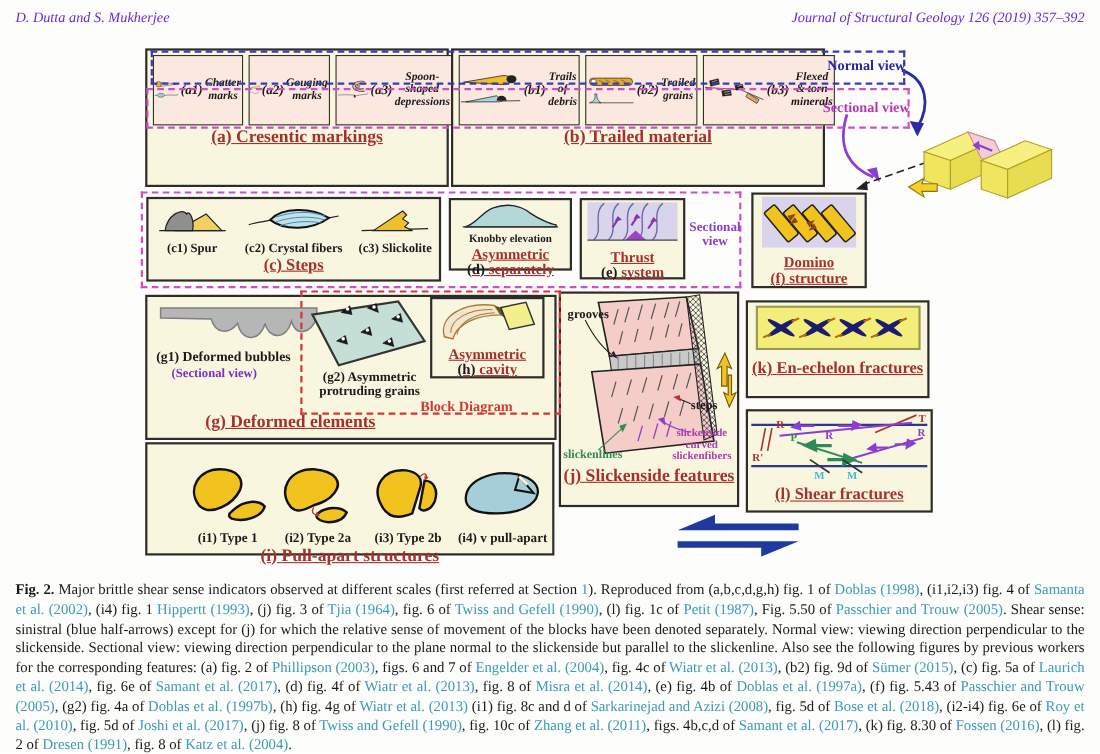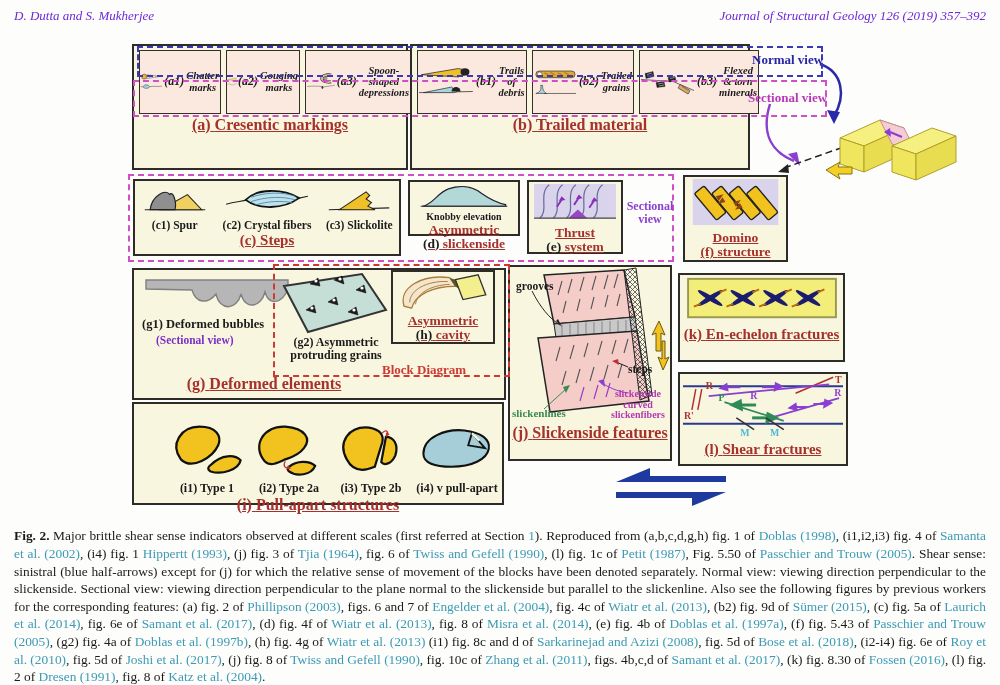--- a/index.html
+++ b/index.html
@@ -191,29 +191,29 @@
             <path d="M14,30 L44,10 L48,14 L44,18 L50,22 L46,26 L54,30 Z" fill="#f0c028" stroke="#222" stroke-width="1.2"></path>
           </svg>
           <div class="lbl"><span class="sid">(c3)</span> <span>Slickolite</span></div>
         </div>
       </div>
       <div class="ptitle" style="font-size:15px;margin-top:2px">
         <span class="tid">(c)</span> <span>Steps</span>
       </div>
     </div>
 
-    <div class="panel abs" style="left:408px;top:180px;width:112px;height:56px;text-align:center">
+    <div class="panel abs" style="left:408px;top:180px;width:112px;height:66px;text-align:center">
       <svg width="104" height="26" viewBox="0 0 104 30">
         <path d="M4,28 C16,26 22,12 34,8 C48,3 62,5 72,13 C82,20 94,25 100,26 L100,28 Z" fill="#b2d8d8" stroke="#223" stroke-width="1.4"></path>
         <line x1="2" y1="28" x2="102" y2="28" stroke="#333" stroke-width="1.2"></line>
       </svg>
       <div style="font-weight:bold;font-size:10px;line-height:1.05">Knobby elevation</div>
       <div class="ptitle small-title">
         <span>Asymmetric</span><br>
-        <span class="tid-dark">(d)</span> <span>slickenside</span>
+        <span class="tid-dark">(d)</span> <span>separately</span>
       </div>
     </div>
 
     <div class="panel abs" style="left:527px;top:180px;width:96px;height:74px;text-align:center">
       <svg width="88" height="40" viewBox="0 0 90 42">
         <rect x="2" y="2" width="86" height="36" fill="#d9d4ec"></rect>
         <g stroke="#6a6aa0" stroke-width="1.3" fill="none">
           <path d="M8,38 C18,30 6,12 18,3"></path>
             <path d="M22,38 C32,30 20,12 32,3"></path>
           <path d="M36,38 C46,30 34,12 46,3"></path>

